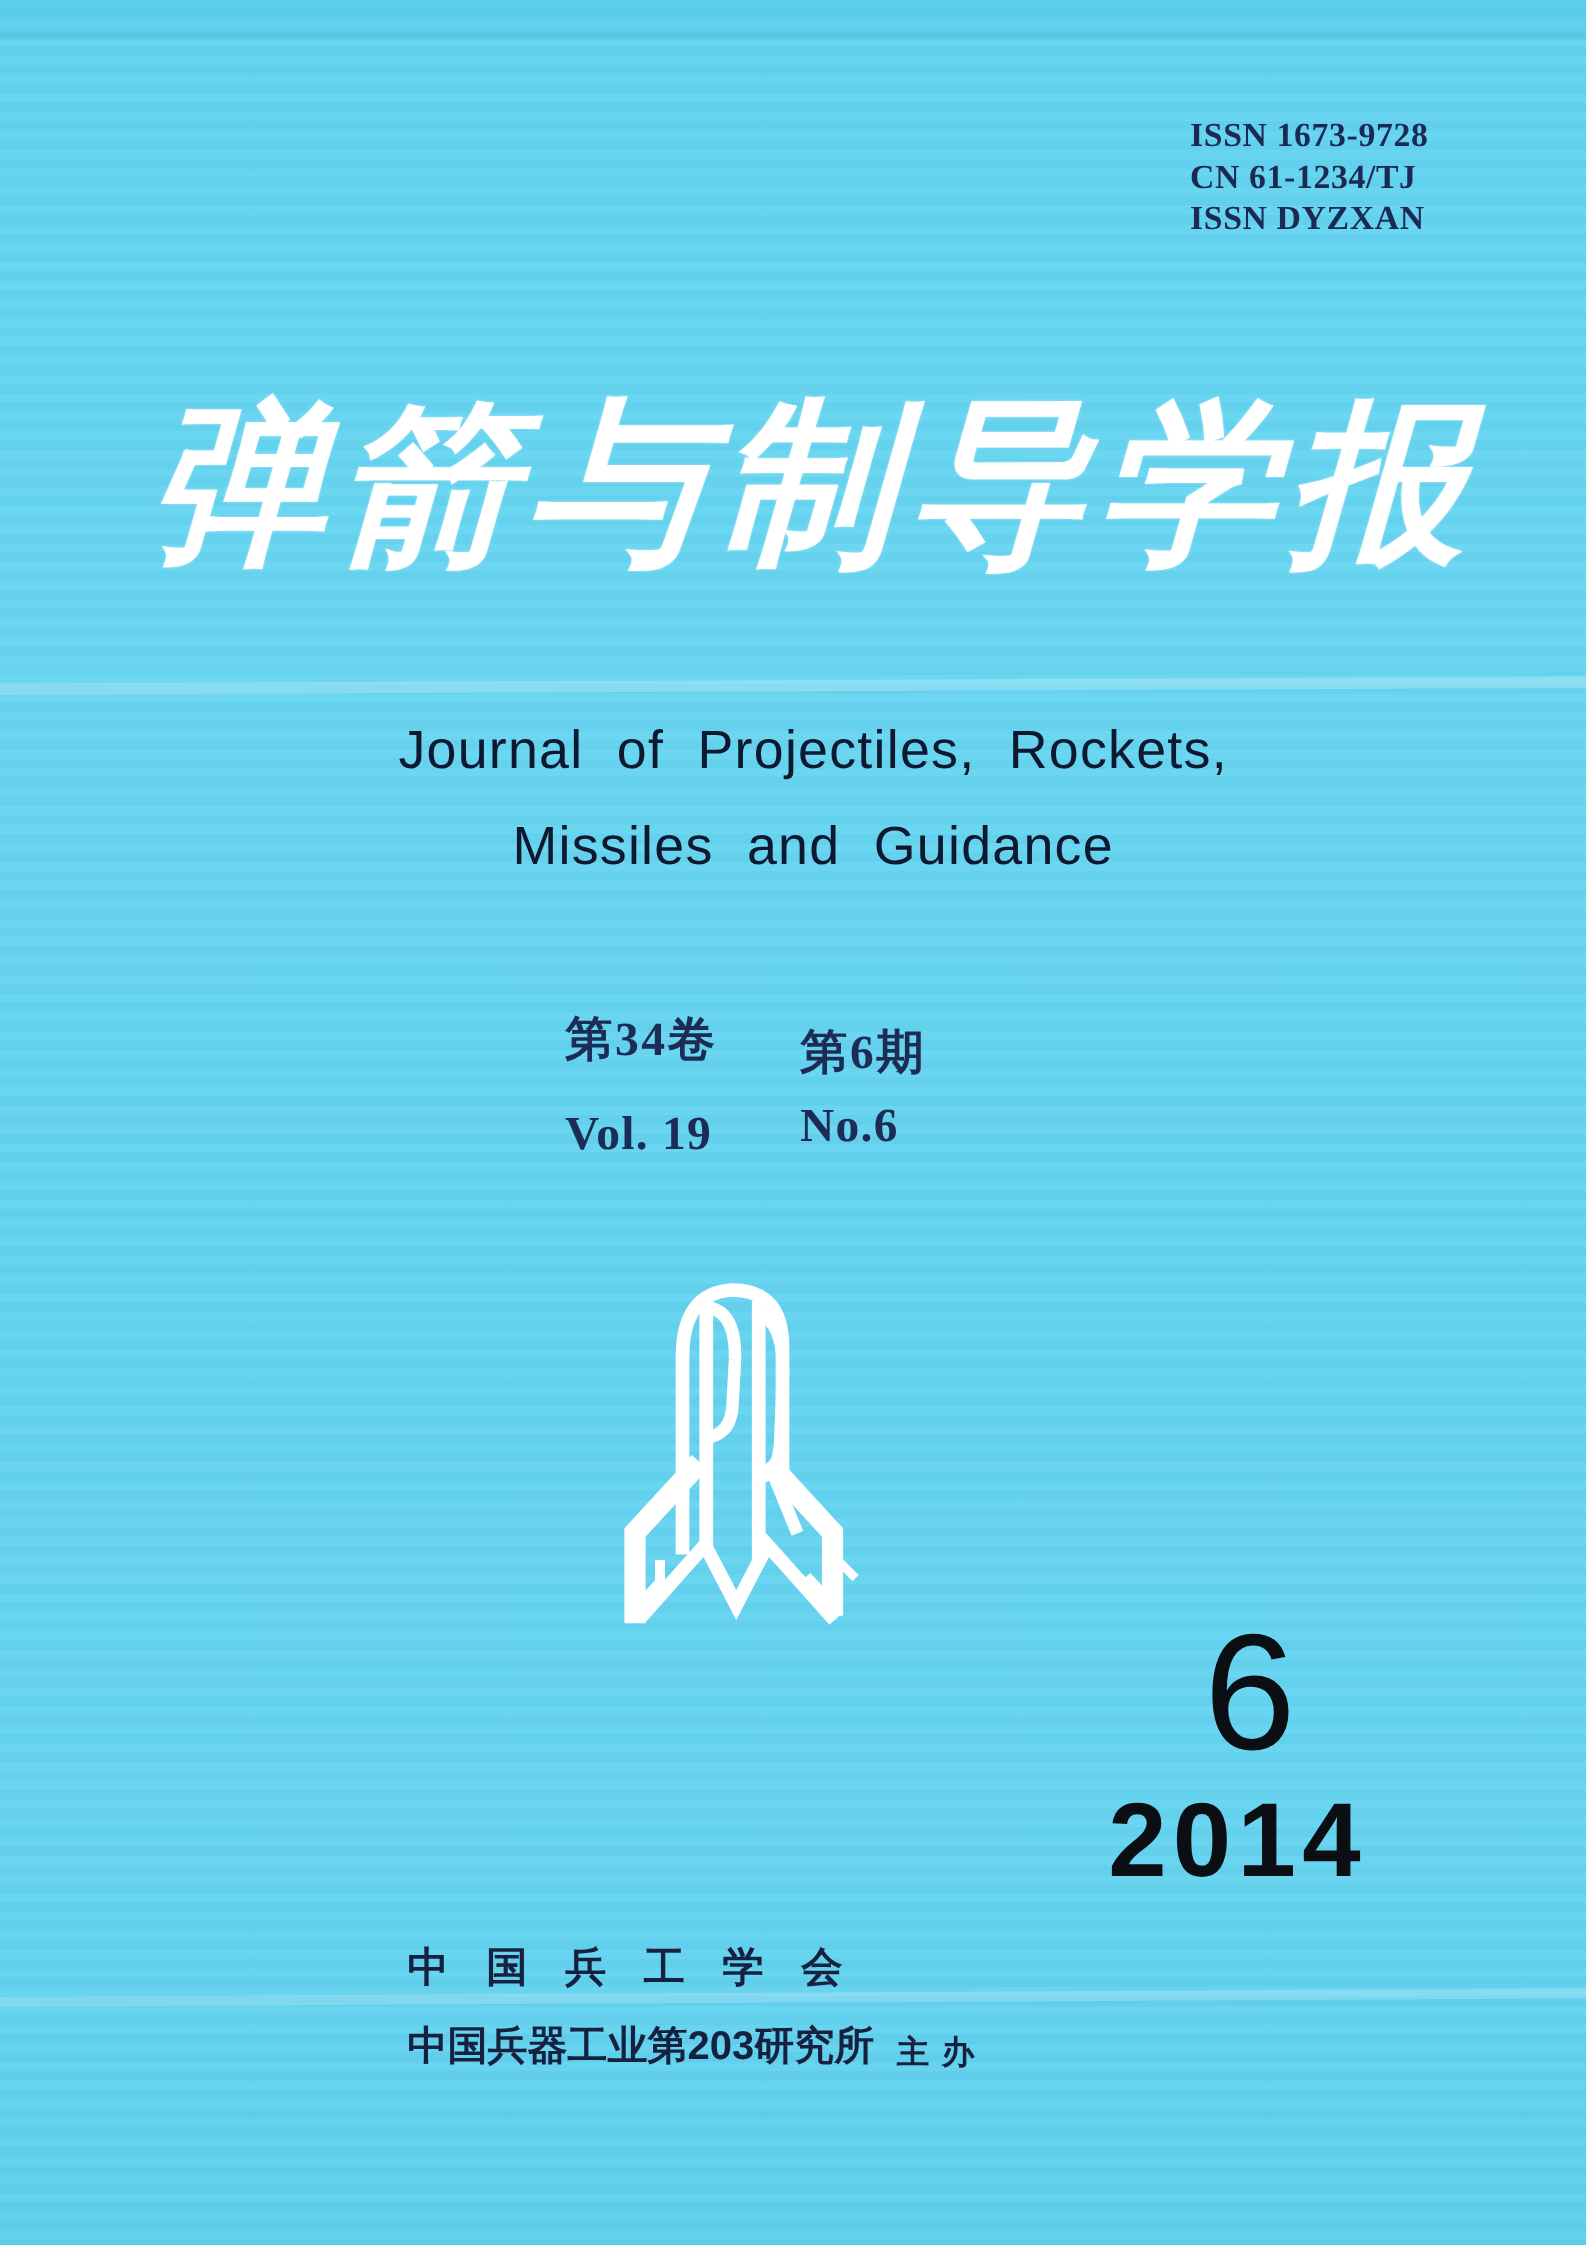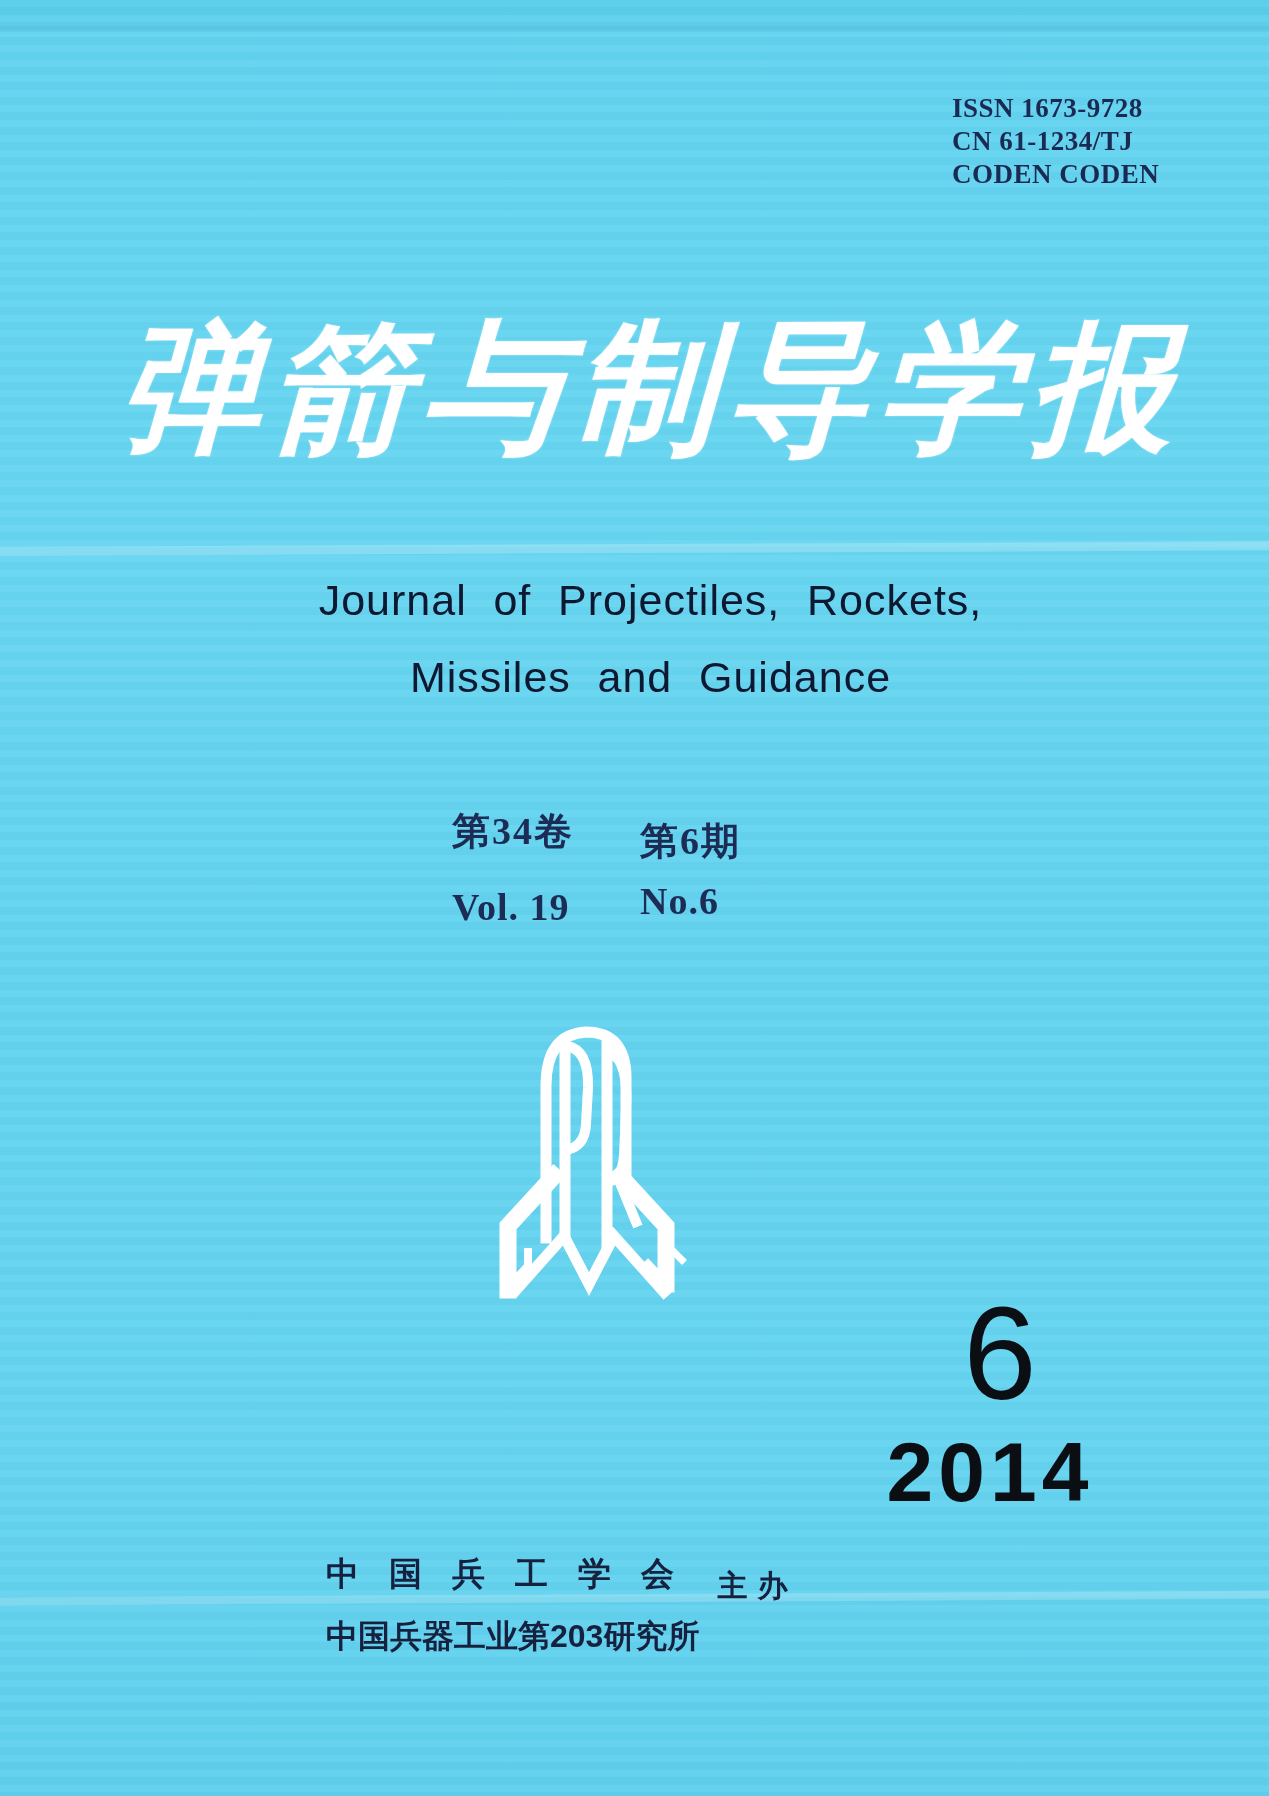--- a/index.html
+++ b/index.html
@@ -70,41 +70,41 @@
     font-size:132px;line-height:132px;font-weight:normal;
   }
   .year{
     position:absolute;left:872px;top:1424px;width:236px;
     text-align:center;color:#0b0e12;
     font-size:84px;line-height:96px;font-weight:bold;letter-spacing:5px;
   }
 
   .publisher{
     position:absolute;left:326px;top:1552px;
-    display:flex;align-items:flex-start;
+    display:flex;align-items:flex-end;
     color:#15213f;font-weight:bold;white-space:nowrap;
   }
   .publisher .pub-col{display:flex;flex-direction:column;gap:18px;}
   .publisher .line1{font-size:33px;letter-spacing:30px;margin-right:-30px;}
   .publisher .line2{font-size:32px;letter-spacing:0px;}
-  .publisher .suffix{font-size:30px;letter-spacing:10px;margin-left:18px;margin-top:14px;}
+  .publisher .suffix{font-size:26px;letter-spacing:10px;margin-left:18px;margin-top:14px;}
 </style>
 </head>
 <body>
 
 <div class="cover">
 
   <div class="streak s3"></div>
   <div class="streak s1"></div>
   <div class="streak s2"></div>
 
   <div class="issn-block">
     <div>ISSN 1673-9728</div>
     <div>CN 61-1234/TJ</div>
-    <div>CODEN CODEN</div>
+    <div>ISSN DYZXAN</div>
   </div>
 
   <div class="title-zh">弹箭与制导学报</div>
 
   <div class="title-en">
     <div>Journal of Projectiles, Rockets,</div>
     <div>Missiles and Guidance</div>
   </div>
 
   <div class="volume">

